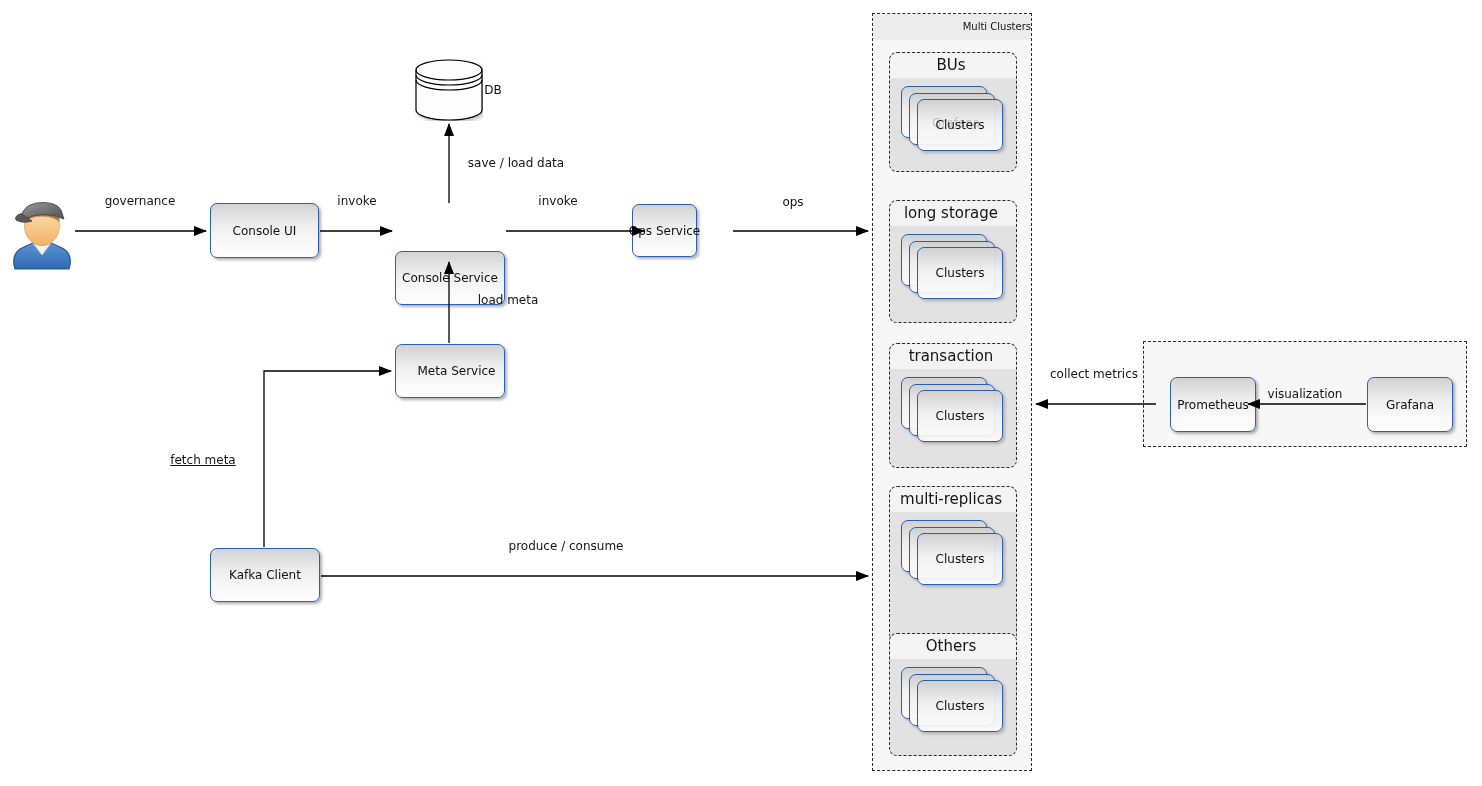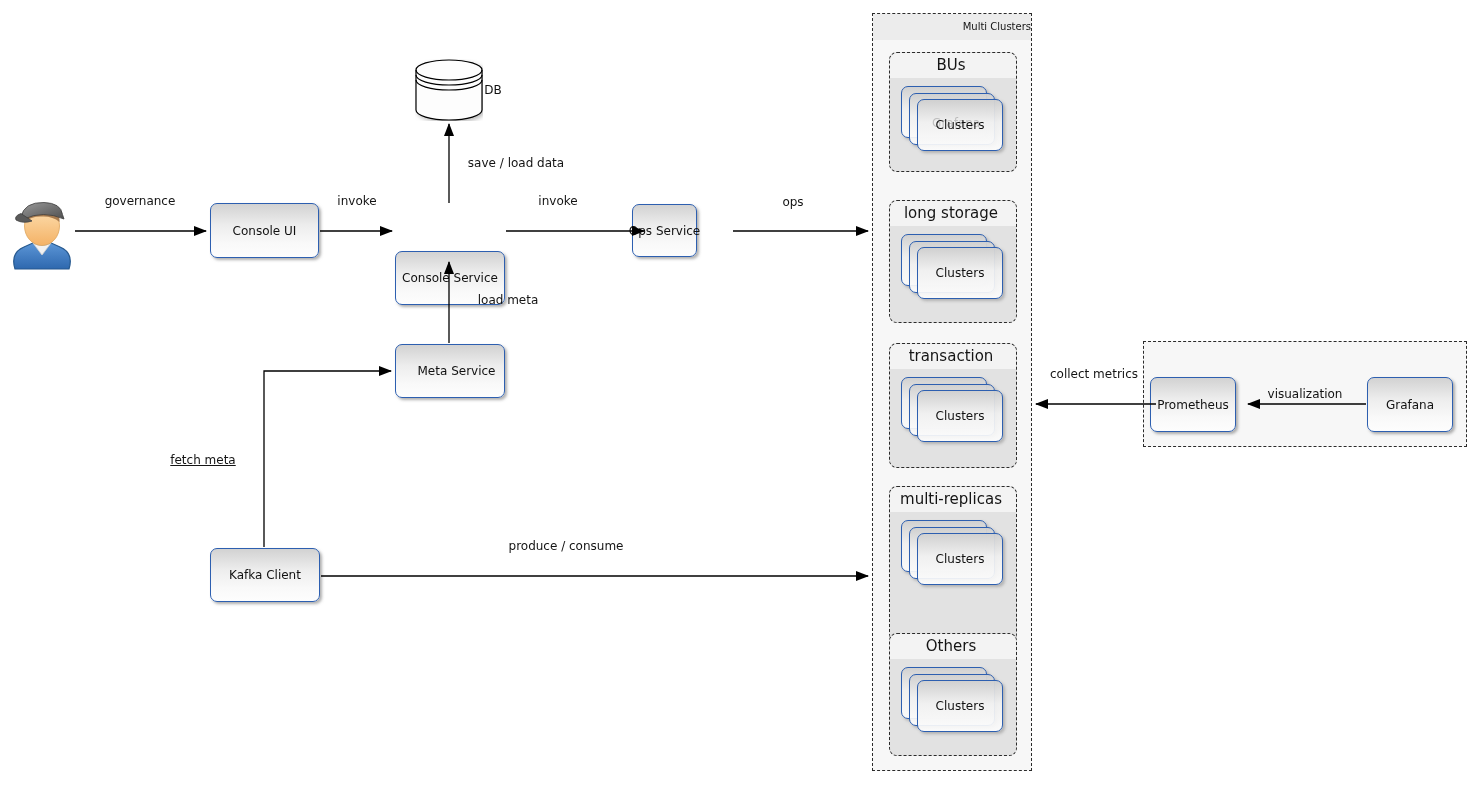--- a/index.html
+++ b/index.html
@@ -202,21 +202,21 @@
         <div class="sbox s1"></div>
         <div class="sbox s2"></div>
         <div class="sbox s3">
           <span class="label">Clusters</span>
         </div>
       </div>
     </div>
   </div>
 
   <div class="container" style="left:1143px;top:341px;width:324px;height:106px;">
-    <div class="node" style="left:6px;top:35px;width:86px;height:55px;">
+    <div class="node" style="left:26px;top:35px;width:86px;height:55px;">
       <span>Prometheus</span>
     </div>
     <div class="node" style="left:223px;top:35px;width:86px;height:55px;">
       <span>Grafana</span>
     </div>
   </div>
 
 </div>
 
 </body></html>

